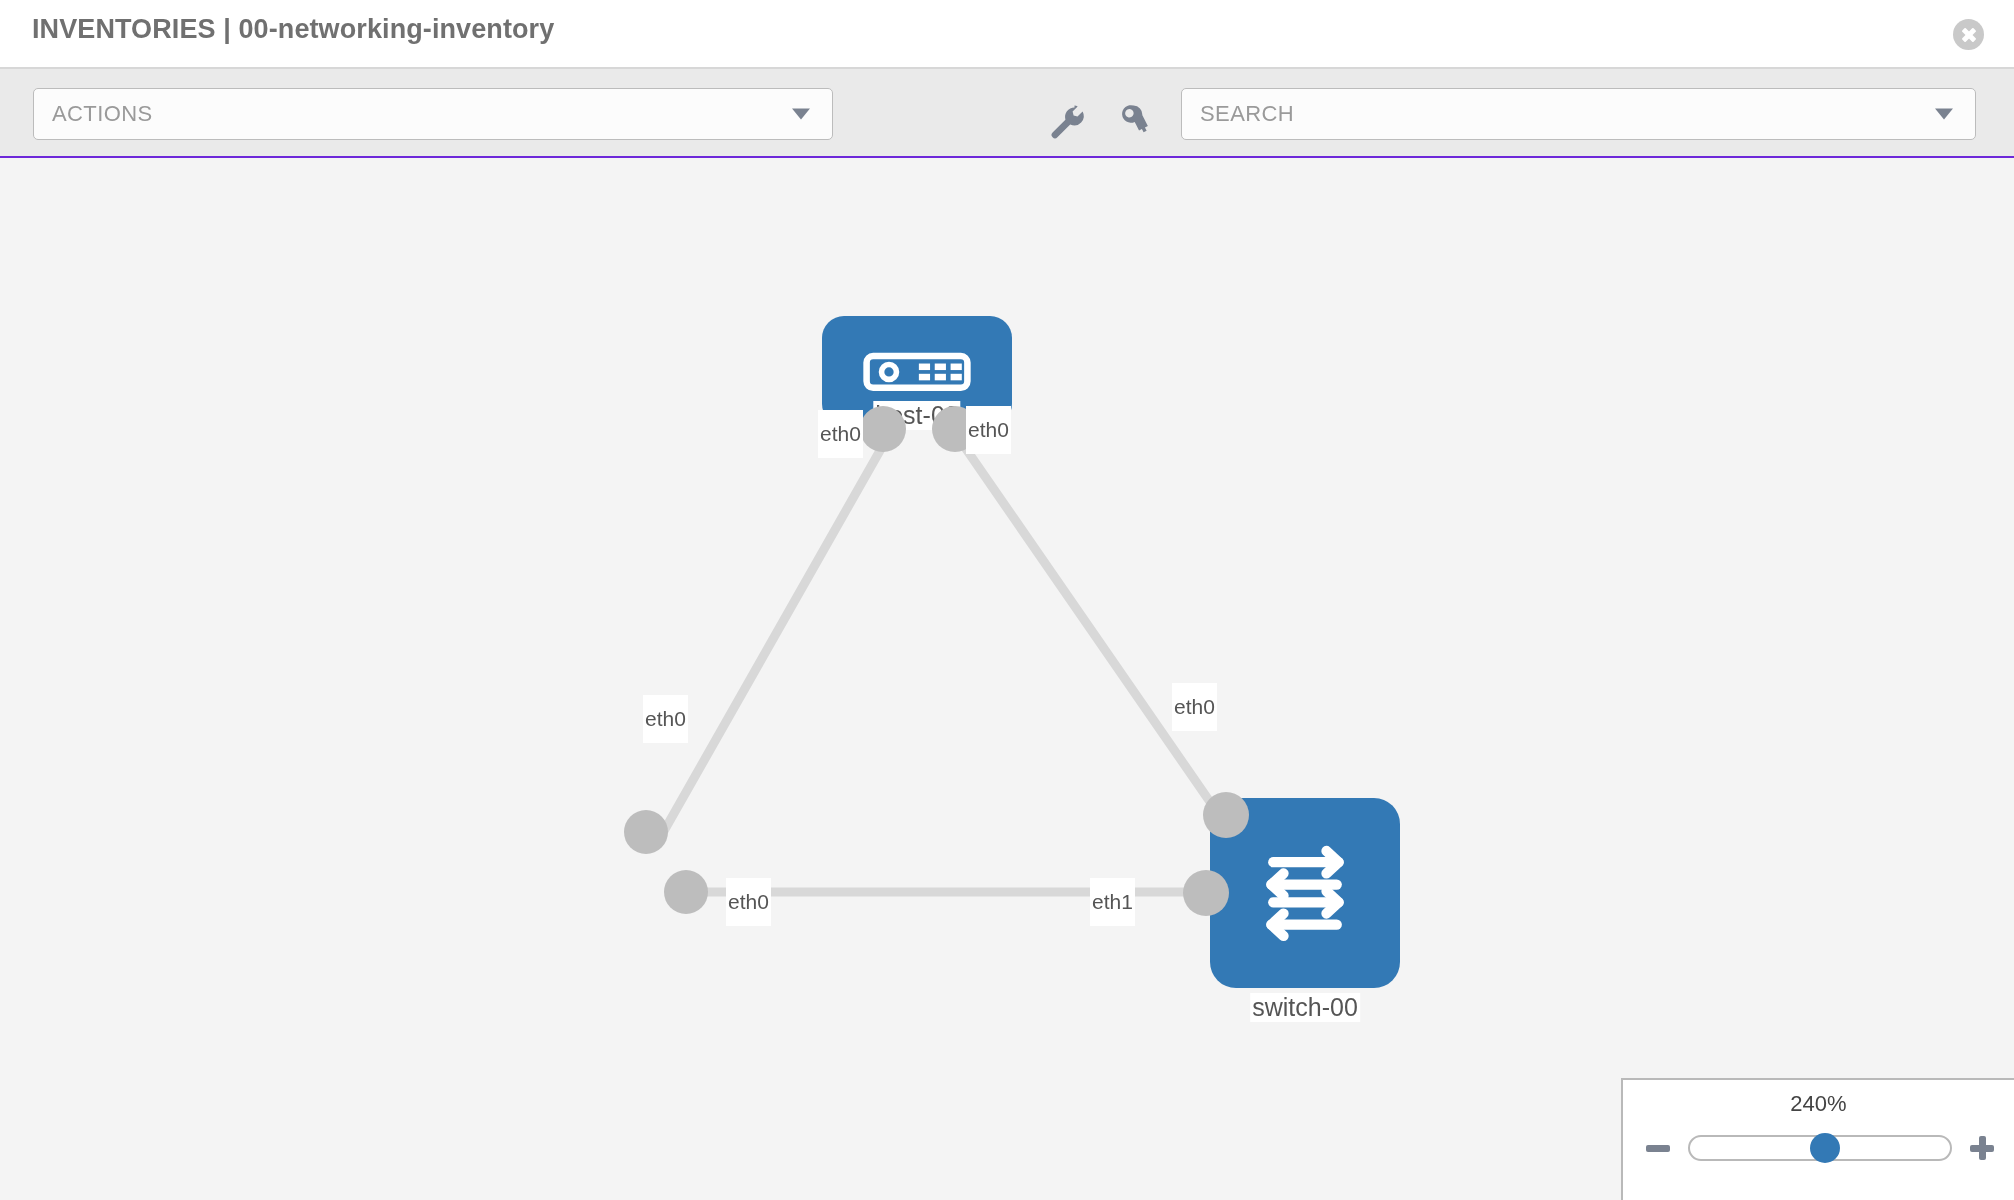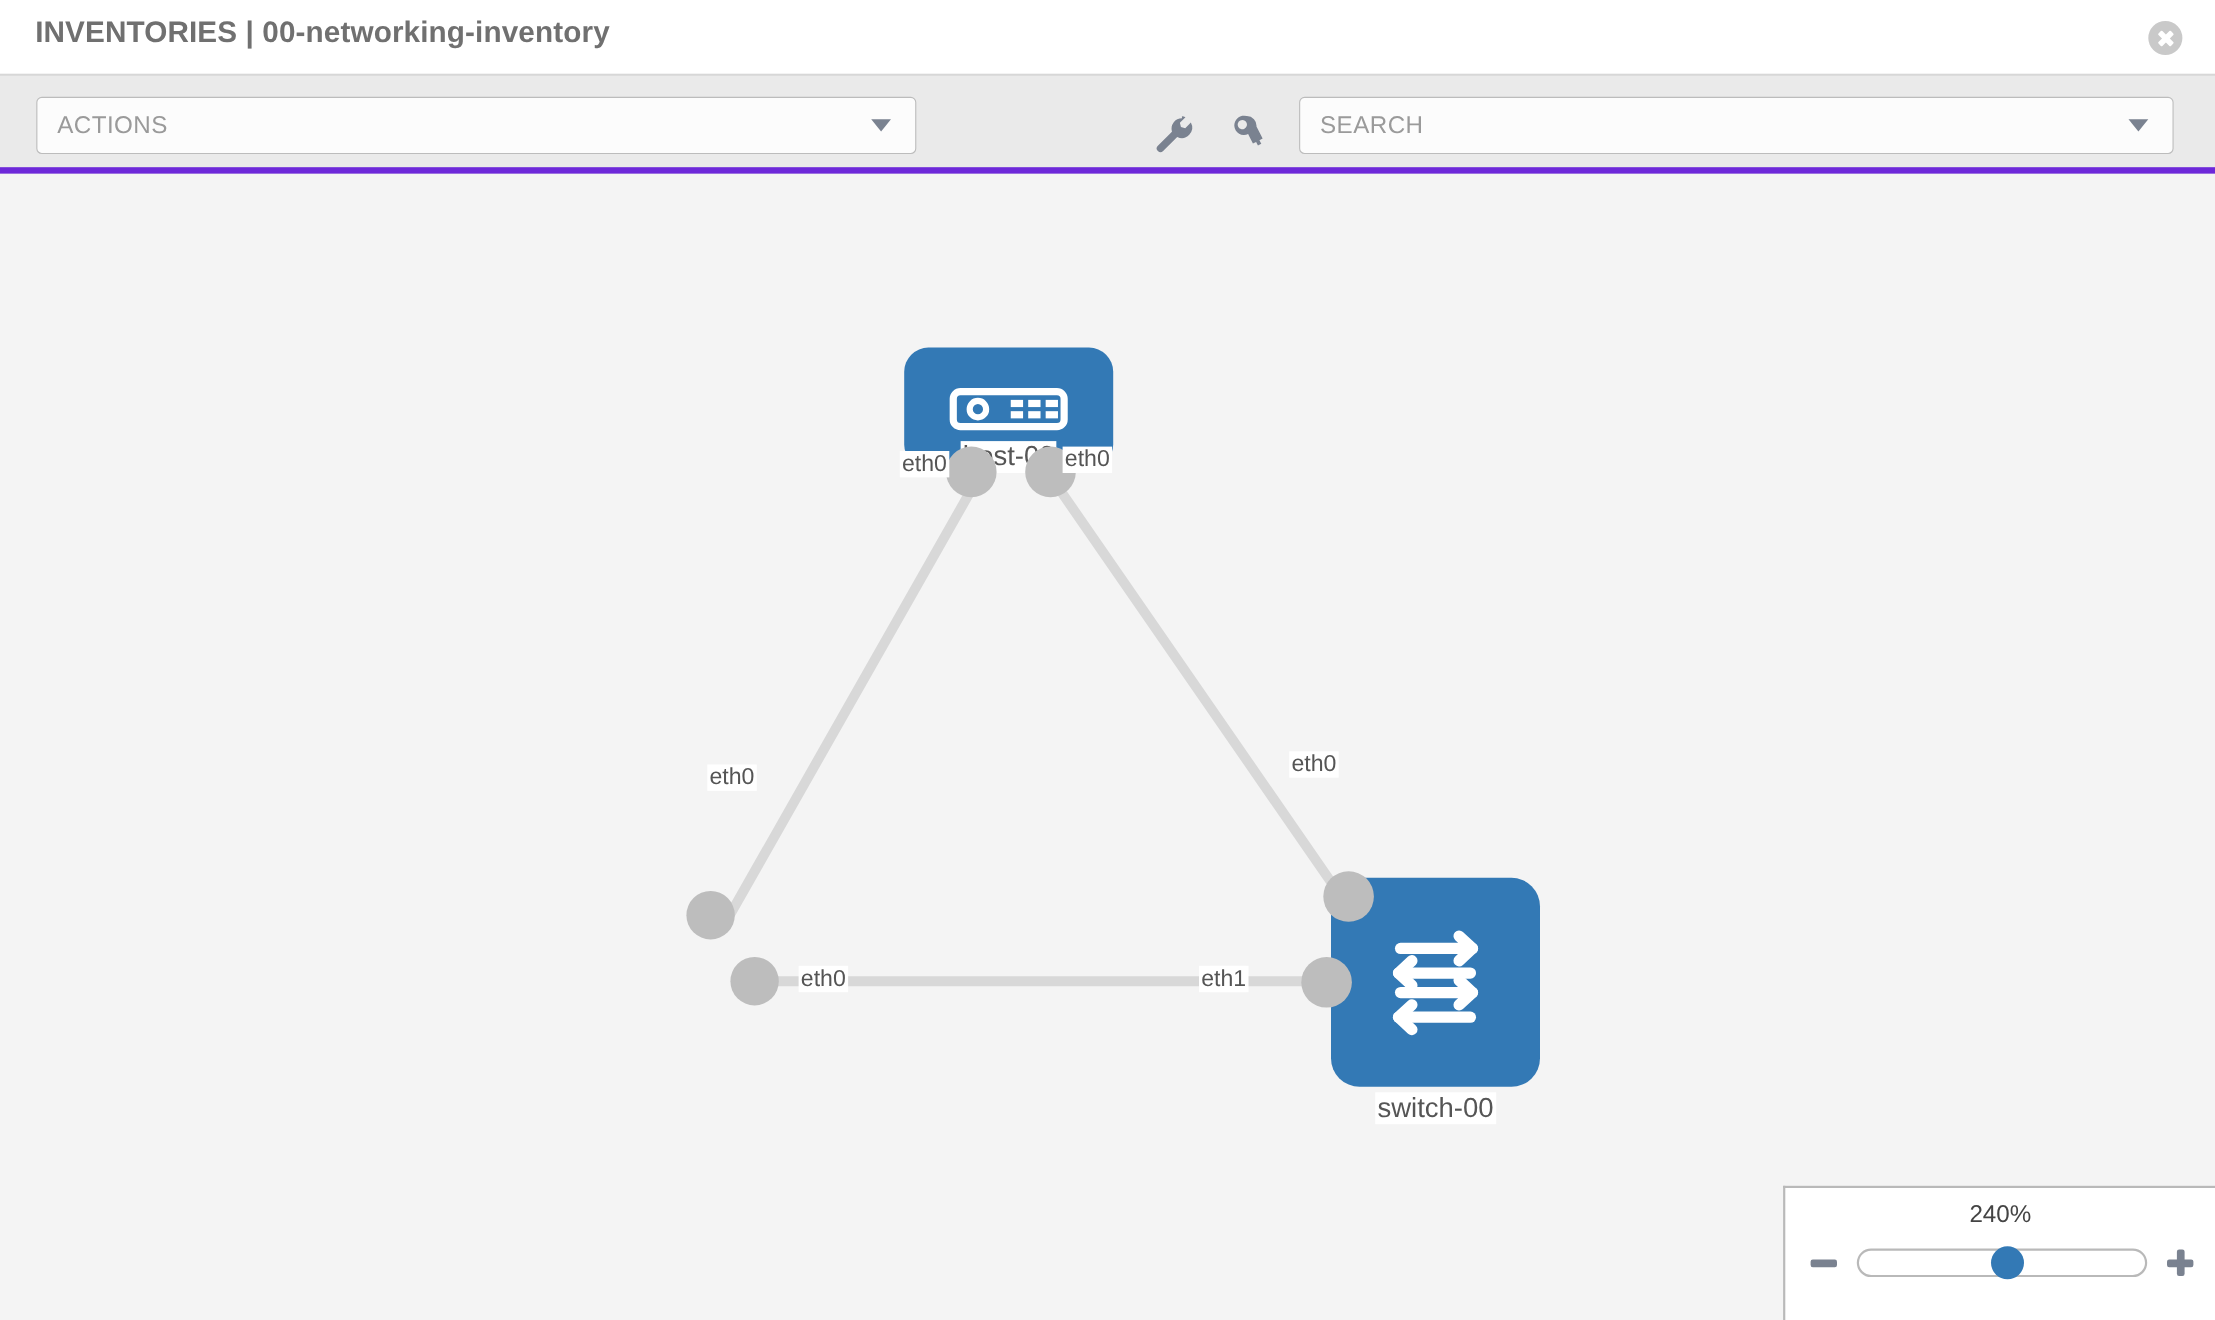--- a/index.html
+++ b/index.html
@@ -53,21 +53,21 @@
   }
   .close-btn::before { transform: translate(-50%,-50%) rotate(45deg); }
   .close-btn::after  { transform: translate(-50%,-50%) rotate(-45deg); }
 
   
   .toolbar {
     position: absolute;
     top: 69px; left: 0;
     width: 2014px; height: 89px;
     background: #eaeaea;
-    border-bottom: 6px solid #6d28d9;
+    border-bottom: 2px solid #6d28d9;
   }
   .select-box {
     position: absolute;
     background: #fcfcfc;
     border: 1px solid #bcbcbc;
     border-radius: 5px;
     height: 52px;
   }
   .select-box .label {
     position: absolute;
@@ -161,21 +161,21 @@
     border-radius: 50%;
     z-index: 1;
   }
 
   
   .iface-label {
     position: absolute;
     font-size: 21px;
     color: #555555;
     background: #ffffff;
-    padding: 0 2px;
+    padding: 12px 2px;
     white-space: nowrap;
     z-index: 4;
   }
 
   
   .zoom-panel {
     position: absolute;
     left: 1621px; top: 1078px;
     width: 393px; height: 122px;
     background: #ffffff;

